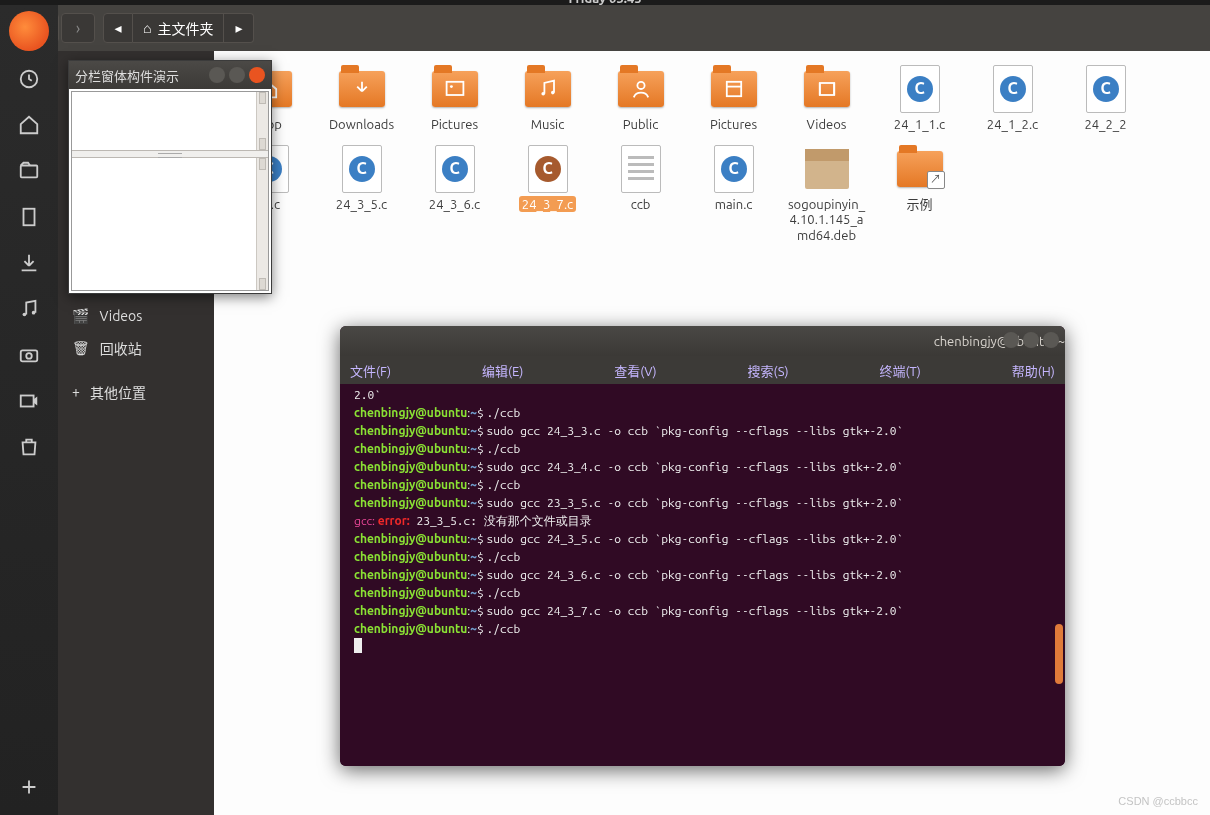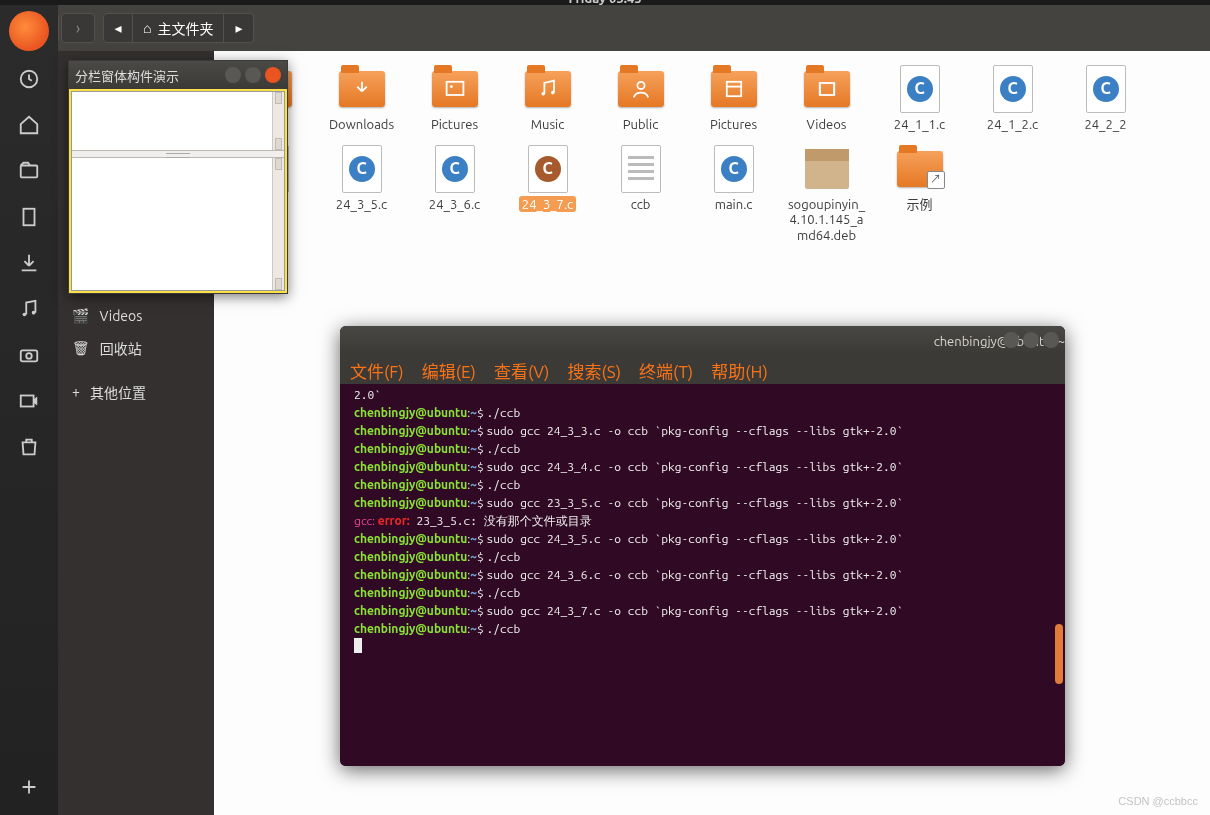--- a/index.html
+++ b/index.html
@@ -42,40 +42,40 @@
   .textfile { width:40px; height:48px; background:#fff; border:1px solid #bbb; border-radius:2px; position:relative; }
   .textfile::before{content:"";position:absolute;left:6px;right:6px;top:10px;height:3px;background:#bbb;box-shadow:0 7px 0 #bbb,0 14px 0 #bbb,0 21px 0 #bbb;}
   .pkg { width:44px; height:40px; background:#d2b48c; border-radius:2px; position:relative;}
   .pkg::before{content:"";position:absolute;top:0;left:0;right:0;height:12px;background:#c19a6b;}
   .linkfolder { position:relative;}
   .linkfolder::after{content:"↗";position:absolute;right:-2px;bottom:-2px;width:16px;height:16px;background:#fff;border:1px solid #888;border-radius:2px;font-size:11px;display:flex;align-items:center;justify-content:center;color:#555;}
 
   .watermark { position:absolute; right:12px; bottom:8px; font-size:11px; color:#c4c4c4; font-family:sans-serif;}
 
   
-  .gtk-win { position:absolute; top:60px; left:68px; width:220px; background:#fde047; border:1px solid #3b3b3b; box-shadow:0 3px 12px rgba(0,0,0,.5); }
+  .gtk-win { position:absolute; top:60px; left:68px; width:204px; background:#ffffff; border:1px solid #3b3b3b; box-shadow:0 3px 12px rgba(0,0,0,.5); }
   .gtk-win .gtk-title { height:28px; background:linear-gradient(#4b4946,#3c3a37); color:#ddd; font-size:13px; display:flex; align-items:center; padding:0 6px; gap:4px;}
   .gtk-title .spacer{flex:1;}
   .winbtn { width:16px; height:16px; border-radius:50%; background:#5a5854; }
   .winbtn.close{ background:#e95420;}
   .gtk-body { height:200px; background:#fff; border:1px solid #999; margin:2px; position:relative;}
   .gtk-body .splitter { position:absolute; top:58px; left:0; right:0; height:8px; background:#f0efed; border-top:1px solid #bcb8b3; border-bottom:1px solid #bcb8b3;}
   .gtk-body .splitter::after{content:"";position:absolute;left:50%;top:2px;width:24px;height:3px;border-top:1px solid #aaa;border-bottom:1px solid #aaa;transform:translateX(-50%);}
   .gtk-body .vscroll { position:absolute; right:0; top:0; width:12px; background:#ece9e5; border-left:1px solid #ccc8c2;}
   .gtk-body .vscroll.top{height:58px;}
   .gtk-body .vscroll.bot{top:66px;bottom:0;}
   .vscroll::before,.vscroll::after{content:"";position:absolute;left:2px;right:2px;height:10px;background:#ddd9d3;border:1px solid #bfbbb5;}
   .vscroll::before{top:0;} .vscroll::after{bottom:0;}
 
   
   .term-win { position:absolute; top:326px; left:340px; width:725px; height:440px; background:#2e0a24; border-radius:6px; box-shadow:0 4px 20px rgba(0,0,0,.6); overflow:hidden;}
   .term-title { height:30px; background:linear-gradient(#4a4845,#3b3936); color:#d9d5cf; font-size:13px; display:flex; align-items:center; justify-content:flex-end; position:relative;}
   .term-title .ctrls{position:absolute;right:6px;top:6px;display:flex;gap:4px;}
   .term-title .ctrls .wb{width:16px;height:16px;border-radius:50%;background:#5a5854;}
-  .term-menu { height:28px; background:#3c3a37; color:#f97316; font-size:17px; display:flex; align-items:center; gap:18px; padding:0 10px;}
+  .term-menu { height:28px; background:#3c3a37; color:#c4b5fd; font-size:13px; display:flex; align-items:center; gap:18px; padding:0 10px;justify-content:space-between;}
   .term-body { position:absolute; top:58px; left:0; right:0; bottom:0; background:#300a24; color:#eee; font-family:"Ubuntu Mono","DejaVu Sans Mono",monospace; font-size:12px; line-height:18px; padding:2px 14px; white-space:pre-wrap; overflow:hidden;}
   .pr-user{color:#8ae234;font-weight:bold;}
   .pr-colon{color:#eee;}
   .pr-path{color:#729fcf;font-weight:bold;}
   .pr-err{color:#ef2929;font-weight:bold;}
   .pr-gcc{color:#ec4899;font-weight:normal;}
   .cursor{display:inline-block;width:8px;height:15px;background:#eee;vertical-align:text-bottom;}
   .term-scroll{position:absolute;right:2px;top:60px;width:8px;height:300px;}
   .term-scroll .thumb{position:absolute;right:0;width:8px;height:60px;bottom:2px;background:#e07b3a;border-radius:4px;}
 </style>

